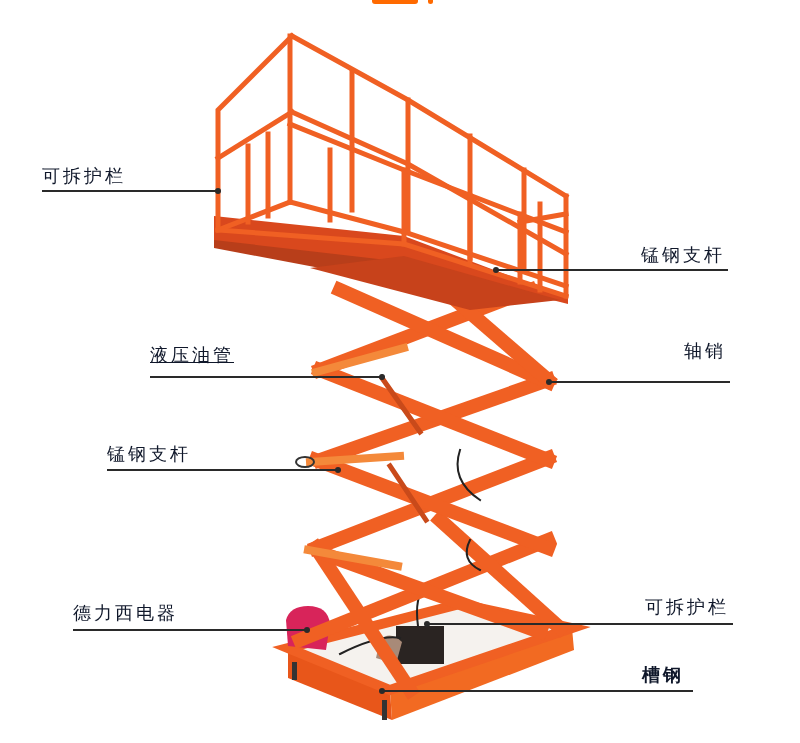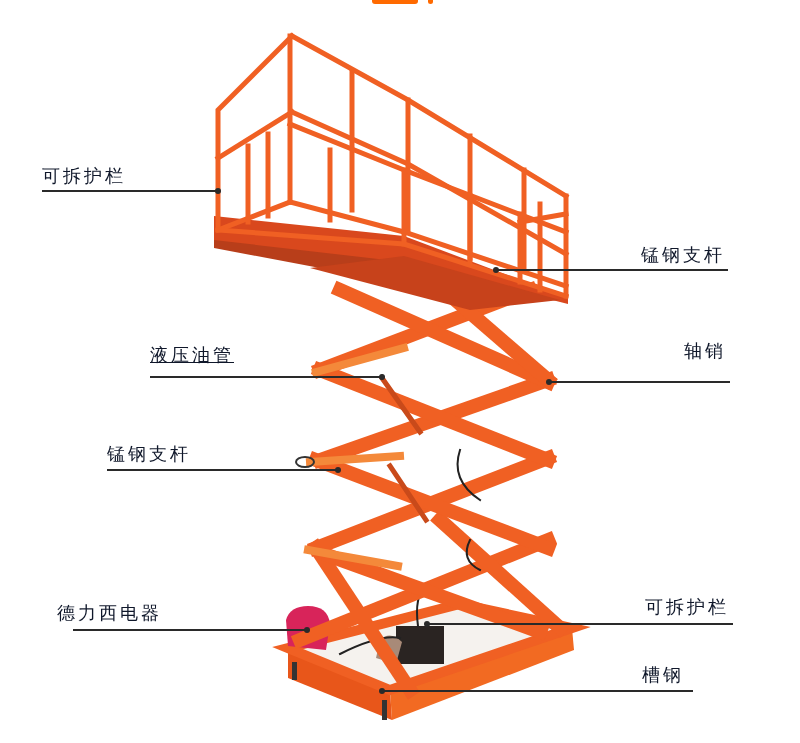--- a/index.html
+++ b/index.html
@@ -122,24 +122,24 @@
   <div class="dot" style="left:379px;top:374px;"></div>
 
   <div class="label" style="left:684px;top:341px;">轴销</div>
   <div class="leader" style="left:549px;top:381px;width:181px;"></div>
   <div class="dot" style="left:546px;top:379px;"></div>
 
   <div class="label" style="left:107px;top:444px;">锰钢支杆</div>
   <div class="leader" style="left:107px;top:469px;width:231px;"></div>
   <div class="dot" style="left:335px;top:467px;"></div>
 
-  <div class="label" style="left:57px;top:603px;">德力西电器</div>
+  <div class="label" style="left:73px;top:603px;">德力西电器</div>
   <div class="leader" style="left:73px;top:629px;width:234px;"></div>
   <div class="dot" style="left:304px;top:627px;"></div>
 
   <div class="label" style="left:645px;top:597px;">可拆护栏</div>
   <div class="leader" style="left:427px;top:623px;width:306px;"></div>
   <div class="dot" style="left:424px;top:621px;"></div>
 
-  <div class="label" style="left:642px;top:665px;">槽钢</div>
+  <div class="label" style="left:642px;top:665px;font-weight:bold;">槽钢</div>
   <div class="leader" style="left:382px;top:690px;width:311px;"></div>
   <div class="dot" style="left:379px;top:688px;"></div>
 </div>
 
 </body></html>

